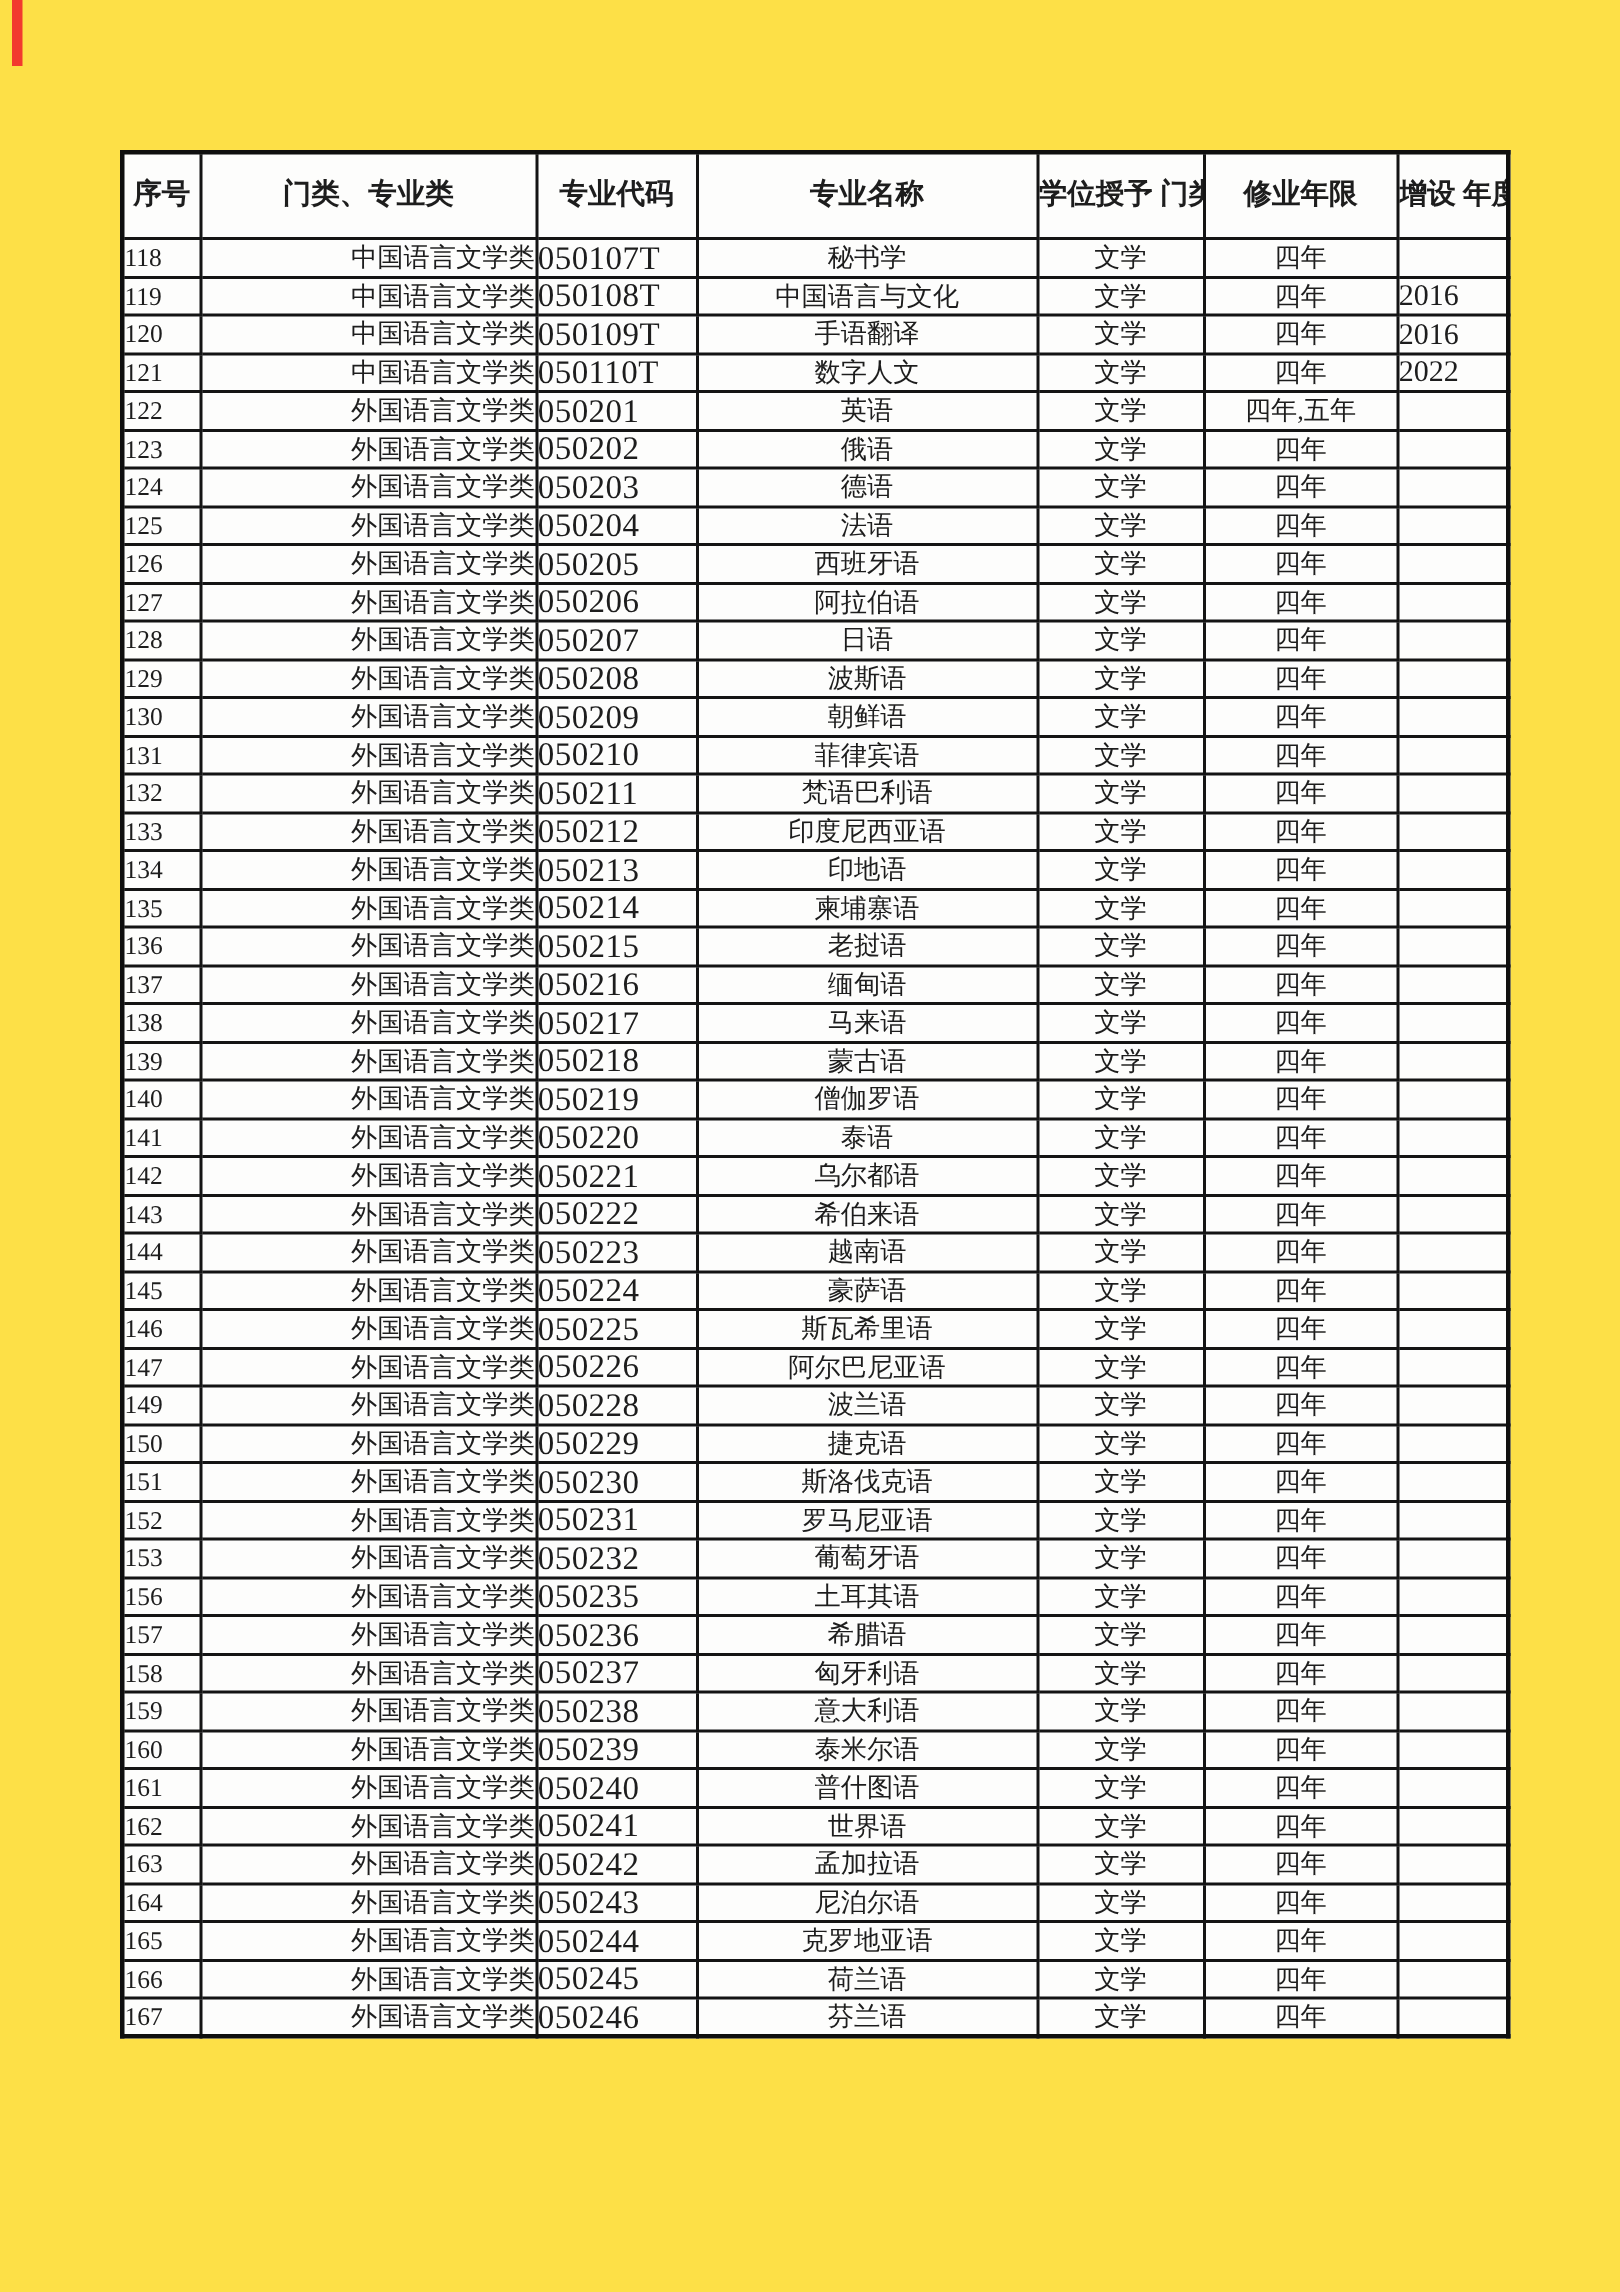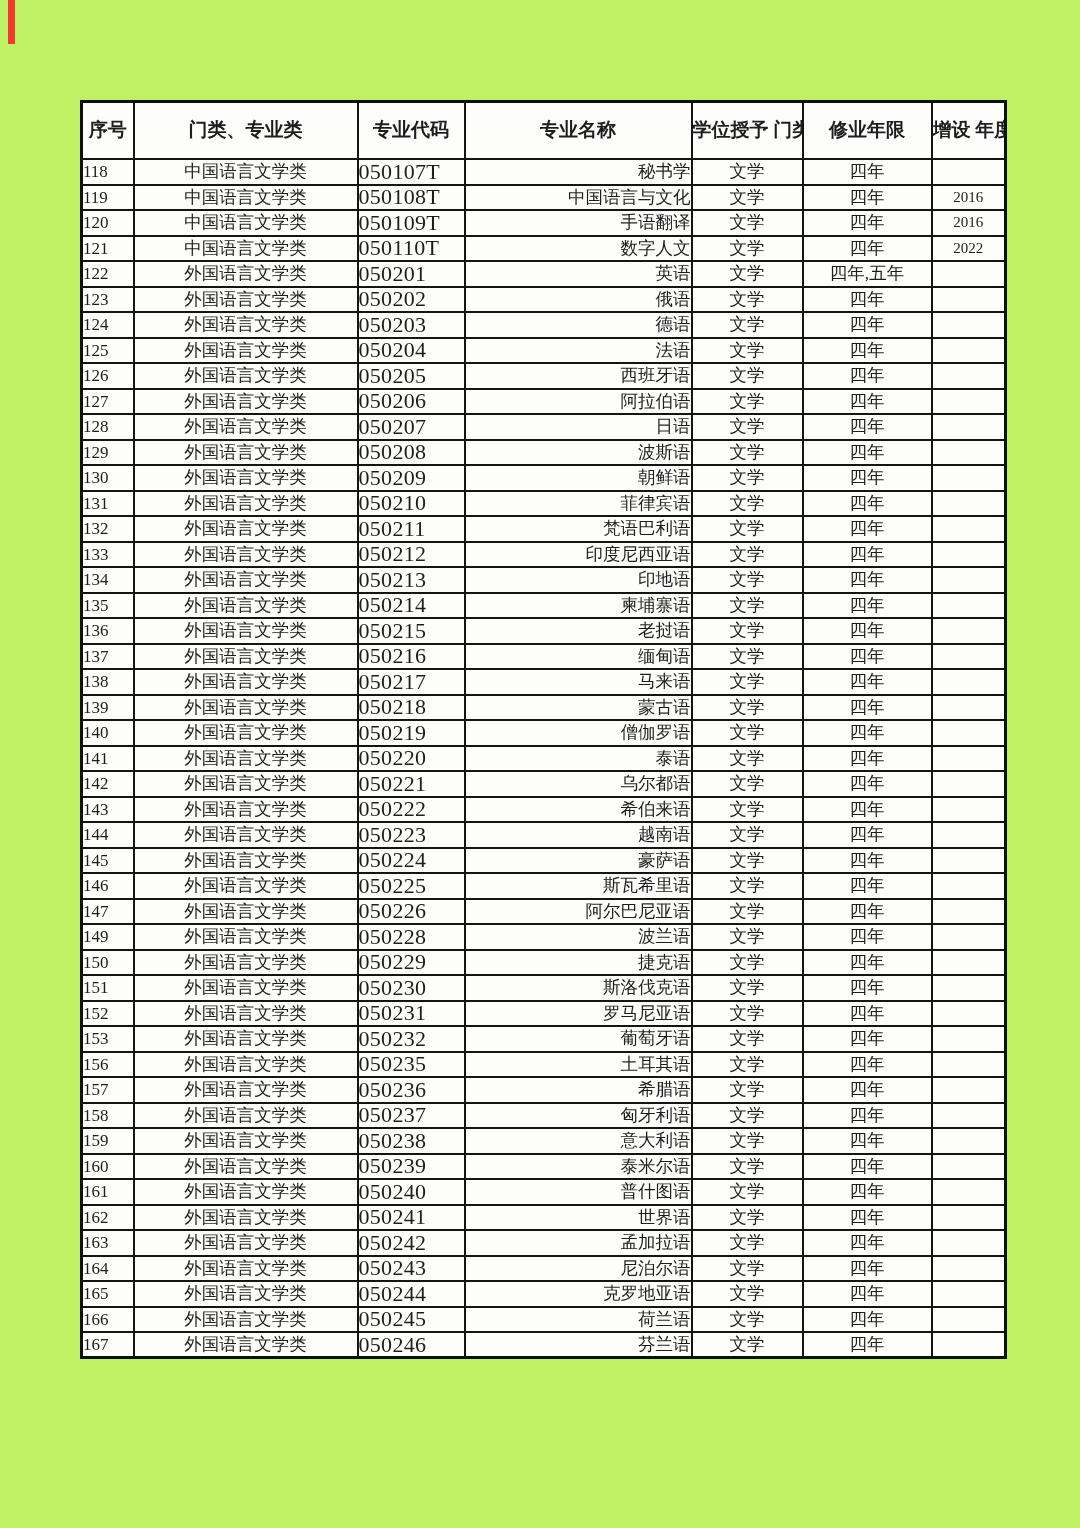--- a/index.html
+++ b/index.html
@@ -4,21 +4,21 @@
 <style>
   html,body{margin:0;padding:0;}
   body{
     width:1080px;height:1528px;
     background:#f2f2f0;
     font-family:"Liberation Serif","DejaVu Serif",serif;
   }
   .page{
     position:relative;
     width:1080px;height:1528px;
-    background:#bef264;
+    background:#fde047;
     overflow:hidden;
     color:#1d1d1d;
   }
   .red-bar{
     position:absolute;
     left:8px;top:0;
     width:7px;height:44px;
     background:#f23a2e; 
   }
   table.majors{
@@ -46,26 +46,26 @@
     line-height:1.3;
     border-bottom-width:3px;
   }
   tbody tr{height:25.5px;}
   tbody td{
     font-size:17.5px;
     line-height:1;
     vertical-align:middle;
   }
   td.c-serial{text-align:left;font-size:17px;}
-  td.c-category{text-align:center;padding-left:7px;}
+  td.c-category{text-align:right;padding-left:7px;}
   td.c-code{text-align:left;padding-left:7px;font-size:22px;letter-spacing:0.3px;}
-  td.c-name{text-align:right;padding-left:9px;}
+  td.c-name{text-align:center;padding-left:9px;}
   td.c-degree{text-align:center;margin-left:38px;}
   td.c-years{text-align:center;}
-  td.c-added{text-align:center;font-size:15px;}
+  td.c-added{text-align:left;font-size:20px;}
   .page-number{
     position:absolute;
     top:1532px;
     right:72px;
     font-size:23px;
     color:#222;
     letter-spacing:1px;
   }
 </style>
 </head>

